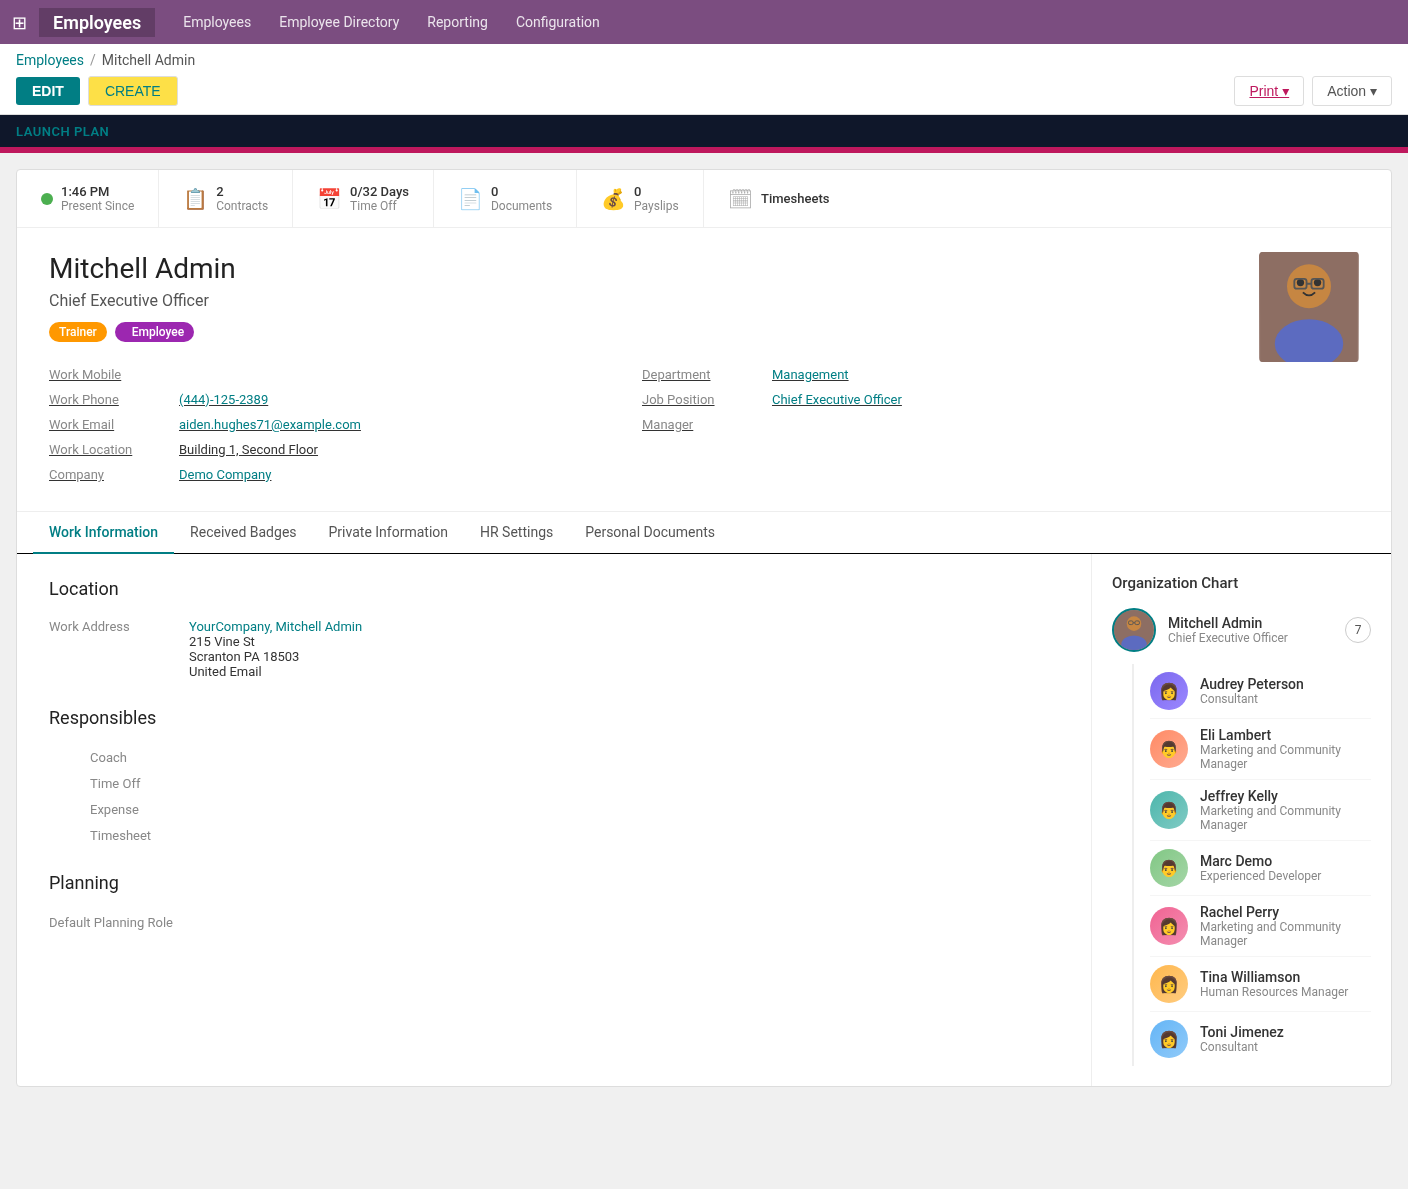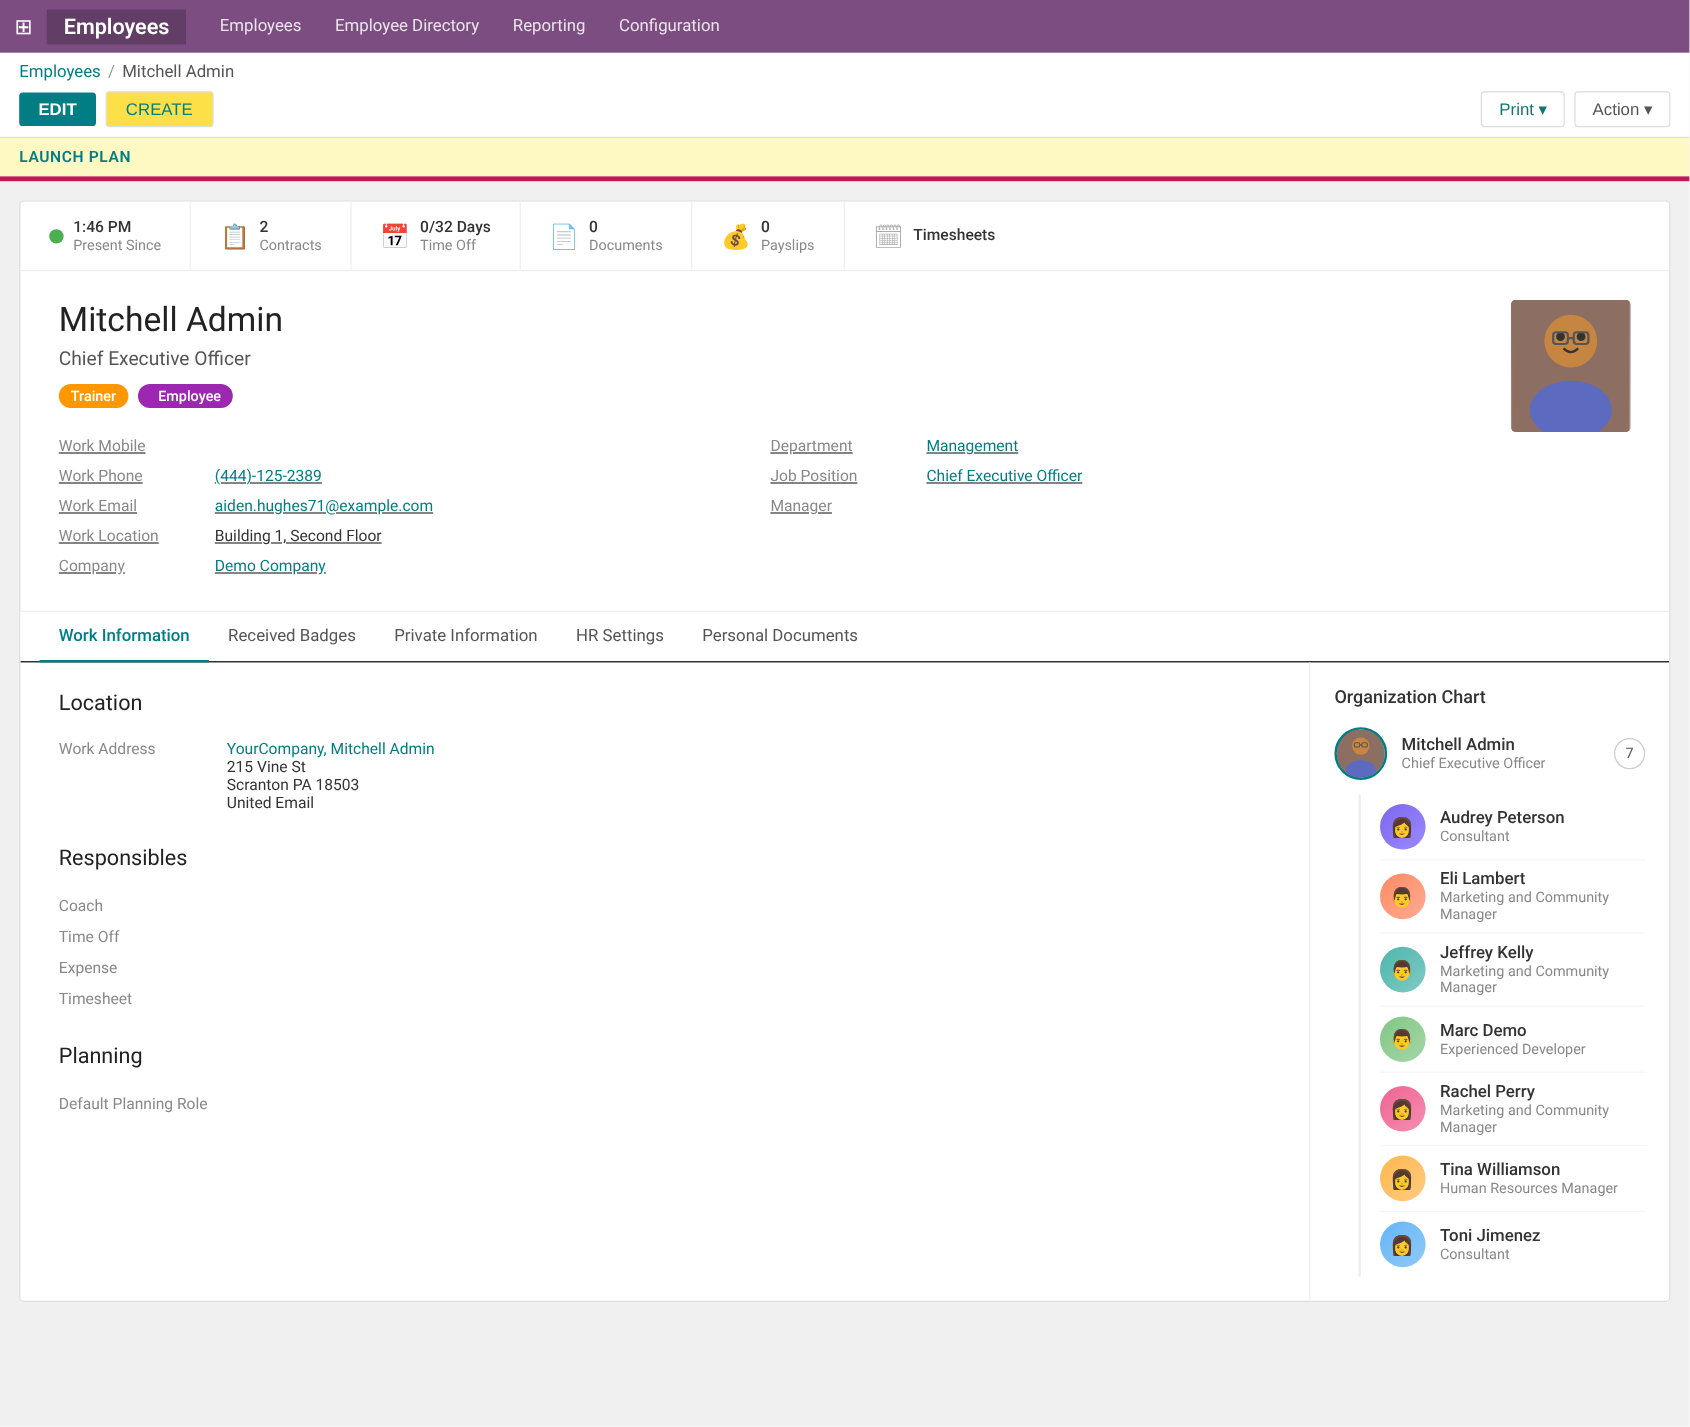--- a/index.html
+++ b/index.html
@@ -15,25 +15,25 @@
     
     .toolbar-area { background: white; border-bottom: 1px solid #ddd; padding: 8px 16px; }
     .breadcrumb { display: flex; align-items: center; gap: 6px; font-size: 14px; margin-bottom: 8px; }
     .breadcrumb-link { color: #017e84; cursor: pointer; }
     .breadcrumb-sep { color: #999; }
     .breadcrumb-current { color: #555; }
     .btn-row { display: flex; align-items: center; gap: 8px; }
     .btn-edit { background: #017e84; color: white; border: none; padding: 6px 16px; border-radius: 3px; font-size: 14px; font-weight: 600; cursor: pointer; }
     .btn-create { background: #fde047; color: #017e84; border: 1px solid #ddd; padding: 6px 16px; border-radius: 3px; font-size: 14px; cursor: pointer; }
     .btn-action { background: white; color: #555; border: 1px solid #ddd; padding: 6px 14px; border-radius: 3px; font-size: 14px; cursor: pointer; margin-left: auto; }
-    .btn-print { background: white; color: #0f766e; border: 1px solid #ddd; padding: 6px 14px; border-radius: 3px; font-size: 14px; cursor: pointer; }
+    .btn-print { background: white; color: #be185d; border: 1px solid #ddd; padding: 6px 14px; border-radius: 3px; font-size: 14px; cursor: pointer; text-decoration: underline; }
     .action-row-right { margin-left: auto; display: flex; gap: 8px; }
 
     
-    .launch-plan-bar { background: #fef9c3; border-bottom: 4px solid #be185d; padding: 8px 16px; }
+    .launch-plan-bar { background: #0f172a; border-bottom: 6px solid #be185d; padding: 8px 16px; }
     .launch-plan-link { color: #017e84; font-size: 13px; font-weight: 600; cursor: pointer; text-transform: uppercase; letter-spacing: 0.5px; }
 
     
     .main-content { padding: 16px; }
     .card { background: white; border: 1px solid #ddd; border-radius: 4px; overflow: hidden; }
 
     
     .status-bar { display: flex; align-items: center; border-bottom: 1px solid #eee; padding: 0; }
     .status-item { display: flex; align-items: center; gap: 8px; padding: 14px 24px; border-right: 1px solid #eee; font-size: 13px; color: #555; }
     .status-item:last-child { border-right: none; }
@@ -70,21 +70,21 @@
     .tab-right { width: 300px; border-left: 1px solid #eee; padding: 20px; }
 
     
     .section-title { font-size: 18px; font-weight: 400; color: #222; margin-bottom: 16px; }
     .sub-section { margin-bottom: 24px; }
     .field-row-tab { display: flex; align-items: flex-start; padding: 4px 0; }
     .field-label-tab { color: #888; min-width: 140px; font-size: 13px; }
     .field-value-tab { color: #333; font-size: 13px; }
     .field-value-tab.link { color: #017e84; cursor: pointer; }
     .resp-field-row { padding: 5px 0; }
-    .resp-field-label { color: #888; font-size: 13px; }
+    .resp-field-label { color: #888; font-size: 13px; margin-left: 41px; }
     .planning-field-label { color: #888; font-size: 13px; }
 
     
     .org-chart-title { font-size: 15px; font-weight: 500; color: #333; margin-bottom: 16px; }
     .org-chart-ceo { display: flex; align-items: center; gap: 12px; margin-bottom: 12px; }
     .org-avatar { width: 44px; height: 44px; border-radius: 50%; background: #ccc; overflow: hidden; flex-shrink: 0; display: flex; align-items: center; justify-content: center; font-size: 18px; }
     .org-avatar.ceo-avatar { border: 2px solid #017e84; }
     .org-name { font-size: 14px; font-weight: 500; color: #333; }
     .org-role { font-size: 12px; color: #888; }
     .org-count { width: 26px; height: 26px; border-radius: 50%; border: 1px solid #ccc; display: flex; align-items: center; justify-content: center; font-size: 12px; color: #555; margin-left: auto; }

